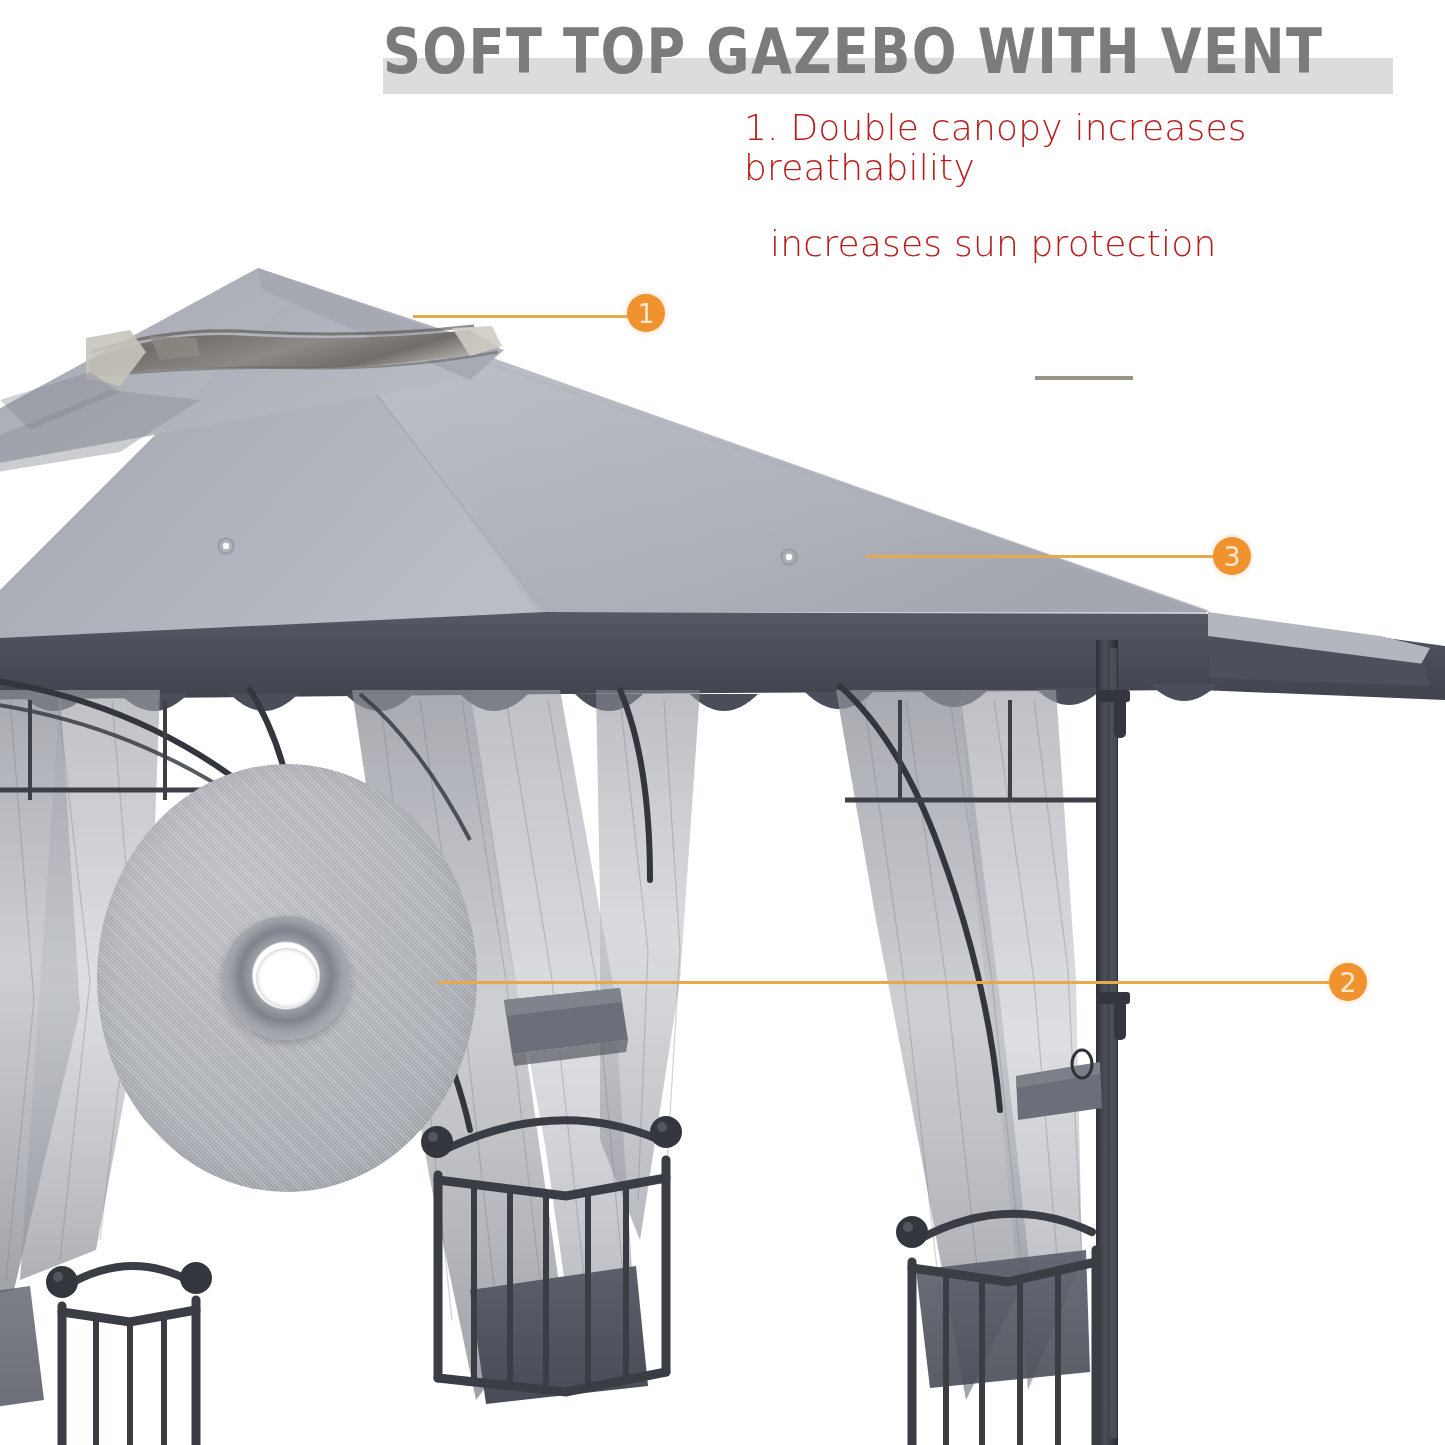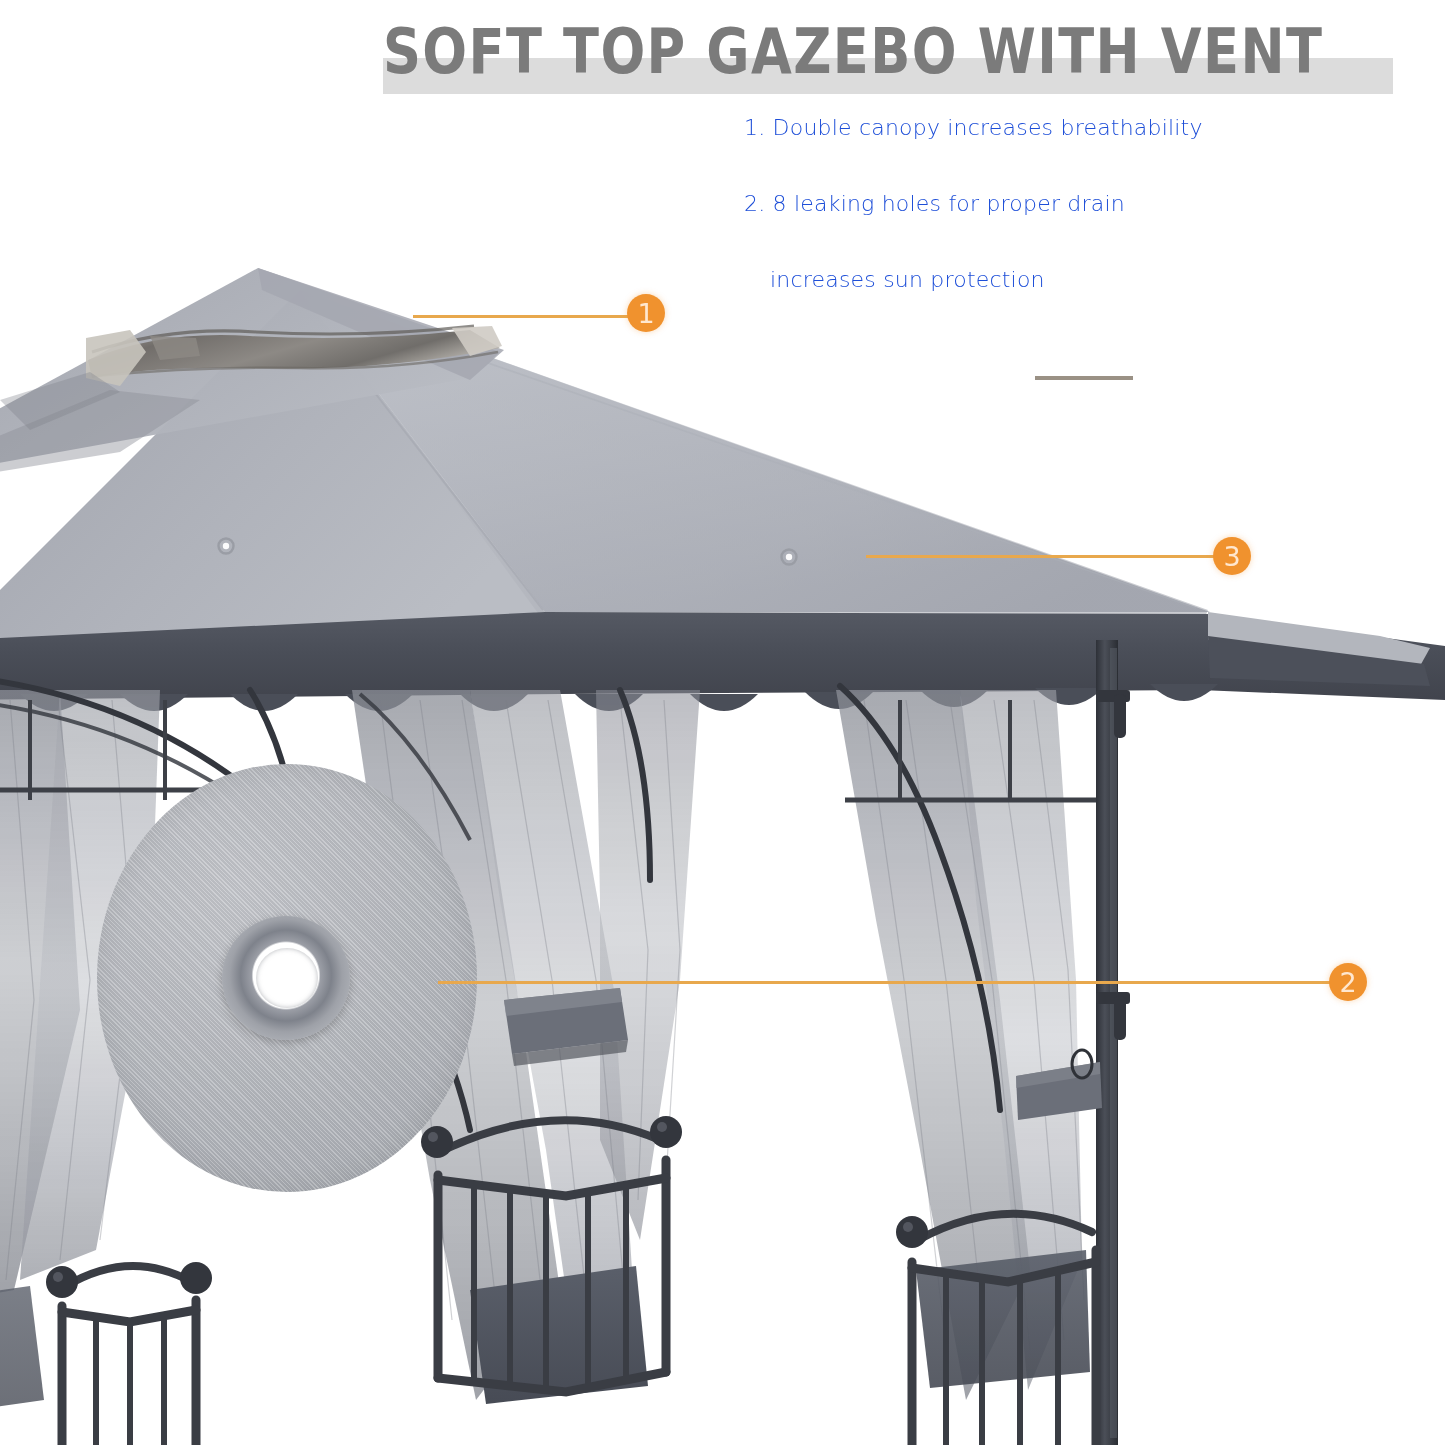--- a/index.html
+++ b/index.html
@@ -55,22 +55,22 @@
 
   
   .features {
     position: absolute;
     left: 744px;
     top: 108px;
     width: 640px;
     z-index: 5;
   }
   .feature-item {
-    color: #1d4ed8;
-    font-size: 22px;
+    color: #b91c1c;
+    font-size: 36px;
     line-height: 40px;
     font-weight: 300;
     letter-spacing: 0.2px;
     margin-bottom: 36px;
     font-family: "DejaVu Sans", "Liberation Sans", sans-serif;
   }
   .feature-item .f-line2 {
     display: block;
     padding-left: 26px;
   }
@@ -414,22 +414,19 @@
   <div class="marker" style="left:1329px; top:963px;">2</div>
 
   <div class="title-band"></div>
   <div class="page-title">SOFT TOP GAZEBO WITH VENT</div>
 
   <div class="features">
     <div class="feature-item">
       <span>1. Double canopy increases breathability</span>
     </div>
     <div class="feature-item">
-      <span>2. 8 leaking holes for proper drain</span>
-    </div>
-    <div class="feature-item">
       <span class="f-line2">increases sun protection</span>
     </div>
   </div>
 
   <div class="divider"></div>
 
 </div>
 
 </body></html>

